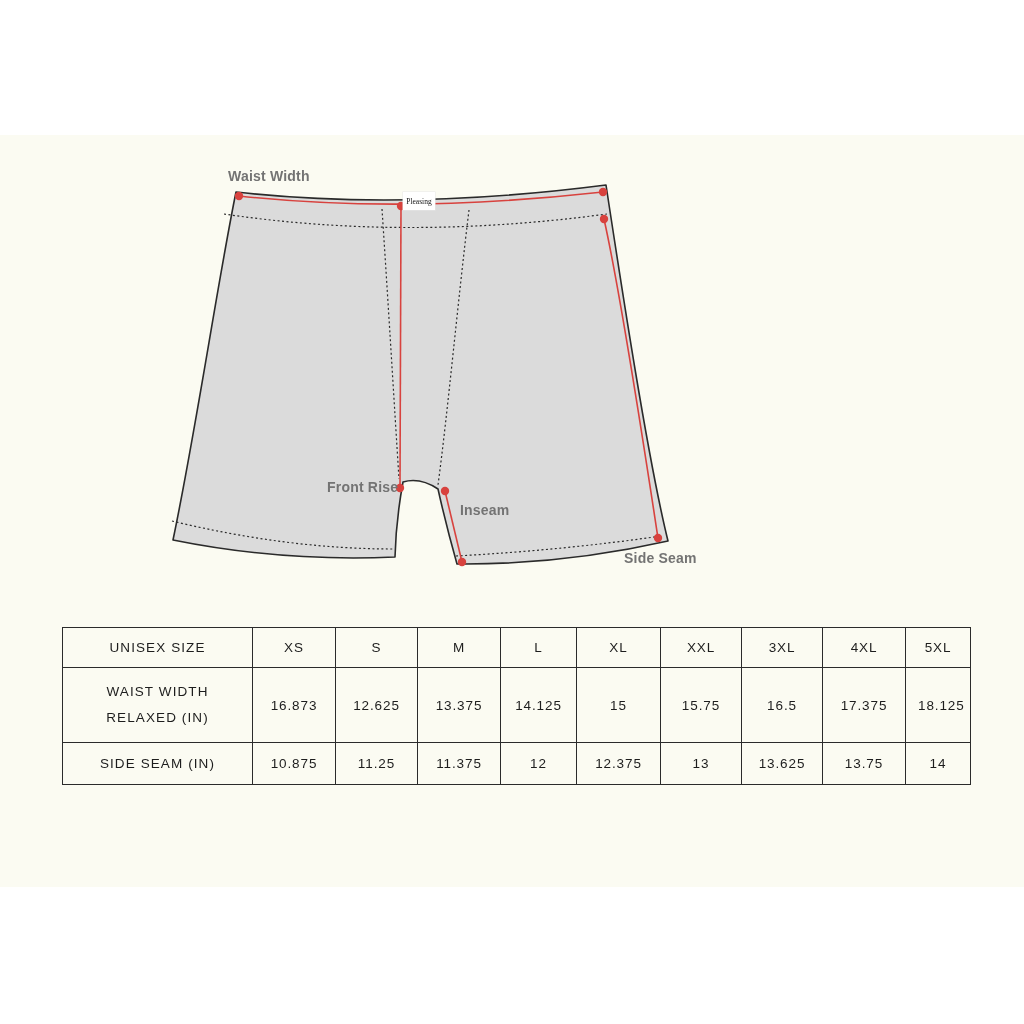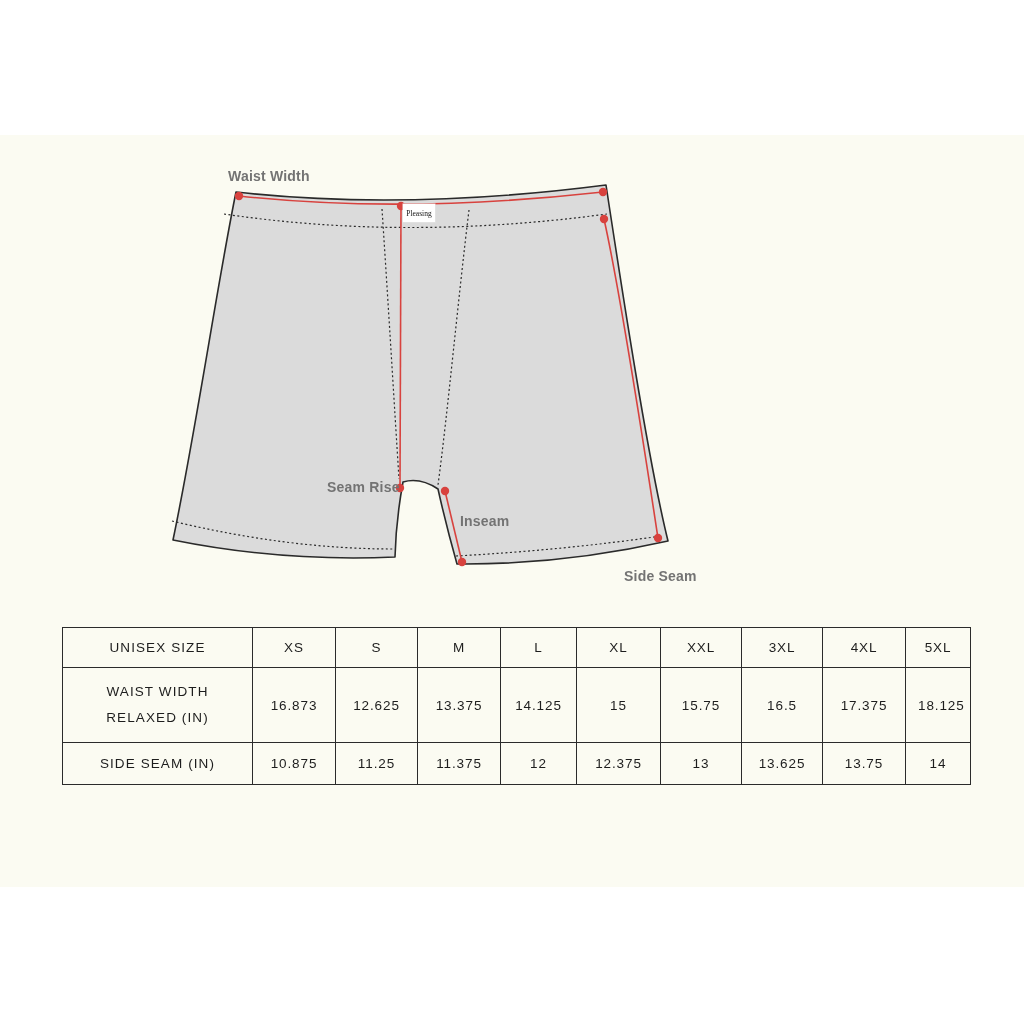--- a/index.html
+++ b/index.html
@@ -10,21 +10,21 @@
   .panel{
     position:absolute;left:0;top:135px;width:1024px;height:752px;
     background:#FBFBF2;
   }
   .diagram-svg{position:absolute;left:0;top:0;width:1024px;height:1024px;}
   .measure-label{
     position:absolute;font-weight:700;font-size:14px;color:#737373;
     letter-spacing:0.2px;white-space:nowrap;
   }
   .brand-tag{
-    position:absolute;left:403px;top:204px;width:32px;height:18px;
+    position:absolute;left:403px;top:192px;width:32px;height:18px;
     background:#ffffff;display:flex;align-items:center;justify-content:center;
     font-family:"Liberation Serif",serif;font-size:7.5px;color:#111;
     box-shadow:0 0 0 0.5px #e7e7e7;
   }
   table.size-table{
     position:absolute;left:62px;top:627px;width:908px;
     border-collapse:collapse;table-layout:fixed;
     color:#1d1d1d;
   }
   .size-table td,.size-table th{
@@ -72,23 +72,23 @@
     <circle cx="400" cy="488" r="4.2"></circle>
     <circle cx="445" cy="491" r="4.2"></circle>
     <circle cx="462" cy="562" r="4.2"></circle>
     <circle cx="658" cy="538" r="4.2"></circle>
   </g>
 </svg>
 
 <div class="brand-tag">Pleasing</div>
 
 <div class="measure-label" style="left:228px;top:168px;">Waist Width</div>
-<div class="measure-label" style="left:327px;top:479px;">Seam Rise</div>
-<div class="measure-label" style="left:460px;top:513px;">Inseam</div>
-<div class="measure-label" style="left:624px;top:568px;">Side Seam</div>
+<div class="measure-label" style="left:327px;top:479px;">Front Rise</div>
+<div class="measure-label" style="left:460px;top:502px;">Inseam</div>
+<div class="measure-label" style="left:624px;top:550px;">Side Seam</div>
 
 <table class="size-table">
   <colgroup>
     <col style="width:190px">
       <col style="width:83px">
       <col style="width:82px">
     <col style="width:83px">
       <col style="width:76px">
       <col style="width:84px">
     <col style="width:81px">

